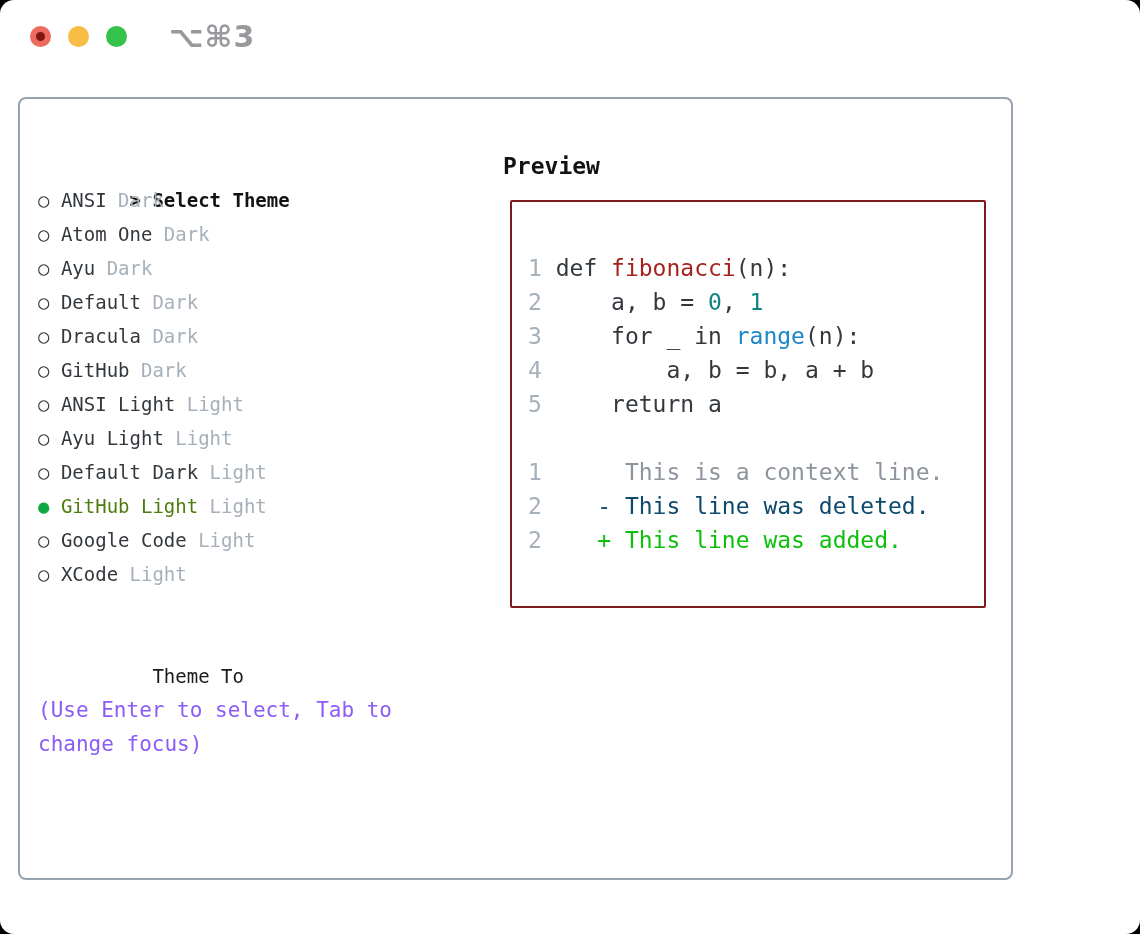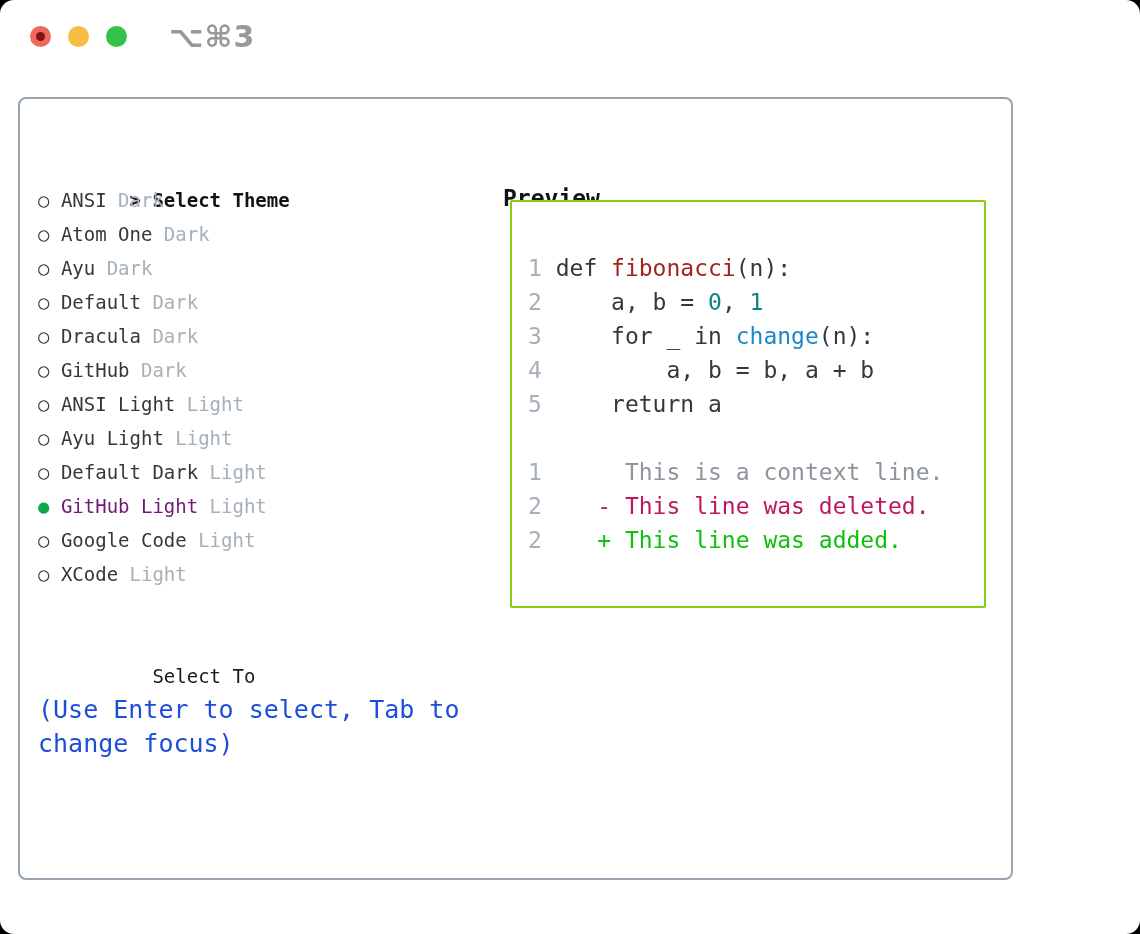--- a/index.html
+++ b/index.html
@@ -24,39 +24,39 @@
 
   .row{height:34px;line-height:34px;font-size:19px;white-space:pre;color:#33383d;}
   .spacer{height:34px;}
 
   
   .sidebar{position:absolute;left:18px;top:50px;}
   .bullet{display:inline-block;width:2ch;white-space:pre;color:#33383d;}
   .bullet.sel{color:#0ea843;}
   .hdr{font-weight:bold;color:#121212;}
   .theme-name{color:#33383d;}
-  .theme-name.sel{color:#701a75;text-align:center;}
+  .theme-name.sel{color:#4d7c0f;text-align:center;}
   .theme-variant{color:#a6b0ba;margin-left:1ch;}
   .apply-title{color:#1a1a1a;}
-  .hint{width:30ch;color:#1d4ed8;font-size:25px;line-height:34px;}
+  .hint{width:30ch;color:#8b5cf6;font-size:21px;line-height:34px;}
 
   
   .preview-header{position:absolute;left:483px;top:50px;height:34px;line-height:34px;
-                  font-size:23px;font-weight:bold;color:#121212;margin-top:32px;}
+                  font-size:23px;font-weight:bold;color:#121212;}
   .preview-panel{position:absolute;left:490px;top:101px;width:476px;height:408px;
-                 box-sizing:border-box;border:2px solid #84cc16;border-radius:2px;
+                 box-sizing:border-box;border:2px solid #7f1d1d;border-radius:2px;
                  padding:49px 0 0 16px;background:#fff;}
   .code-line{height:34px;line-height:34px;font-size:23px;white-space:pre;}
   .ln{display:inline-block;width:2ch;color:#a6b0ba;white-space:pre;}
   .seg-code{color:#33383d;}
   .seg-function{color:#a5211e;}
   .seg-number{color:#0d8382;}
   .seg-builtin{color:#1b87c9;}
   .seg-context{color:#8d949c;}
-  .seg-deleted{color:#be185d;}
+  .seg-deleted{color:#0c4a6e;}
   .seg-added{color:#0cc00c;}
 </style>
 </head>
 <body>
 
 <div class="window">
 
   <div class="titlebar">
     <span class="light red">
         <span class="close-dot"></span>
@@ -84,36 +84,36 @@
           <div class="row"><span class="bullet">○</span><span class="theme-name">Ayu Light</span><span class="theme-variant">Light</span></div>
           <div class="row"><span class="bullet">○</span><span class="theme-name">Default Dark</span><span class="theme-variant">Light</span></div>
           <div class="row"><span class="bullet sel">●</span><span class="theme-name sel">GitHub Light</span><span class="theme-variant">Light</span></div>
           <div class="row"><span class="bullet">○</span><span class="theme-name">Google Code</span><span class="theme-variant">Light</span></div>
           <div class="row"><span class="bullet">○</span><span class="theme-name">XCode</span><span class="theme-variant">Light</span></div>
         </div>
 
       <div class="spacer"></div>
 
       <div class="row">
-        <span class="bullet"> </span><span class="apply-title">Select To</span>
+        <span class="bullet"> </span><span class="apply-title">Theme To</span>
       </div>
 
 
       <div class="spacer"></div>
 
       <div class="hint">(Use Enter to select, Tab to change focus)</div>
     </div>
 
     <div class="preview-header">Preview</div>
 
     <div class="preview-panel">
       <div id="preview-lines">
           <div class="code-line"><span class="ln">1</span><span class="seg-code">def </span><span class="seg-function">fibonacci</span><span class="seg-code">(n):</span></div>
           <div class="code-line"><span class="ln">2</span><span class="seg-code">    a, b = </span><span class="seg-number">0</span><span class="seg-code">, </span><span class="seg-number">1</span></div>
-          <div class="code-line"><span class="ln">3</span><span class="seg-code">    for _ in </span><span class="seg-builtin">change</span><span class="seg-code">(n):</span></div>
+          <div class="code-line"><span class="ln">3</span><span class="seg-code">    for _ in </span><span class="seg-builtin">range</span><span class="seg-code">(n):</span></div>
           <div class="code-line"><span class="ln">4</span><span class="seg-code">        a, b = b, a + b</span></div>
           <div class="code-line"><span class="ln">5</span><span class="seg-code">    return a</span></div>
           <div class="code-line"><span class="ln"></span></div>
           <div class="code-line"><span class="ln">1</span><span class="seg-context">     This is a context line.</span></div>
           <div class="code-line"><span class="ln">2</span><span class="seg-deleted">   - This line was deleted.</span></div>
           <div class="code-line"><span class="ln">2</span><span class="seg-added">   + This line was added.</span></div>
         </div>
     </div>
 
   </div>

